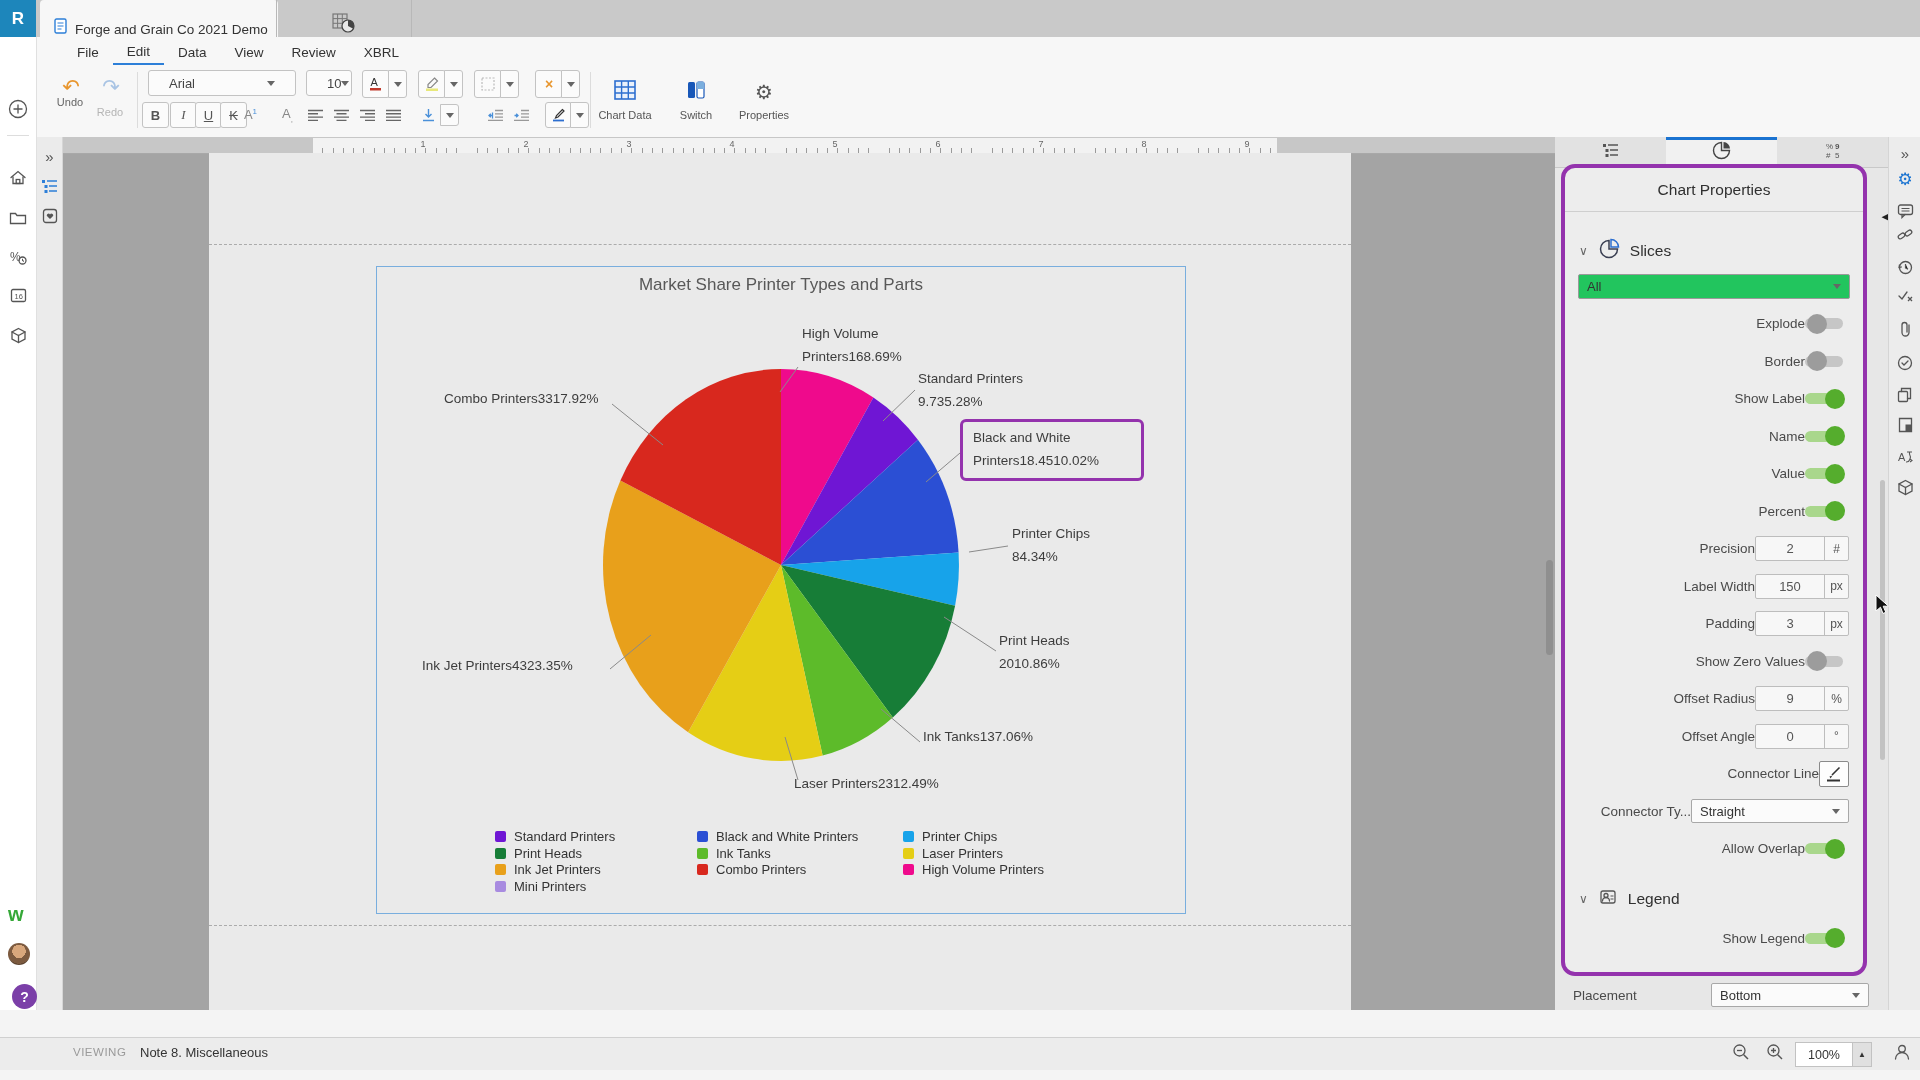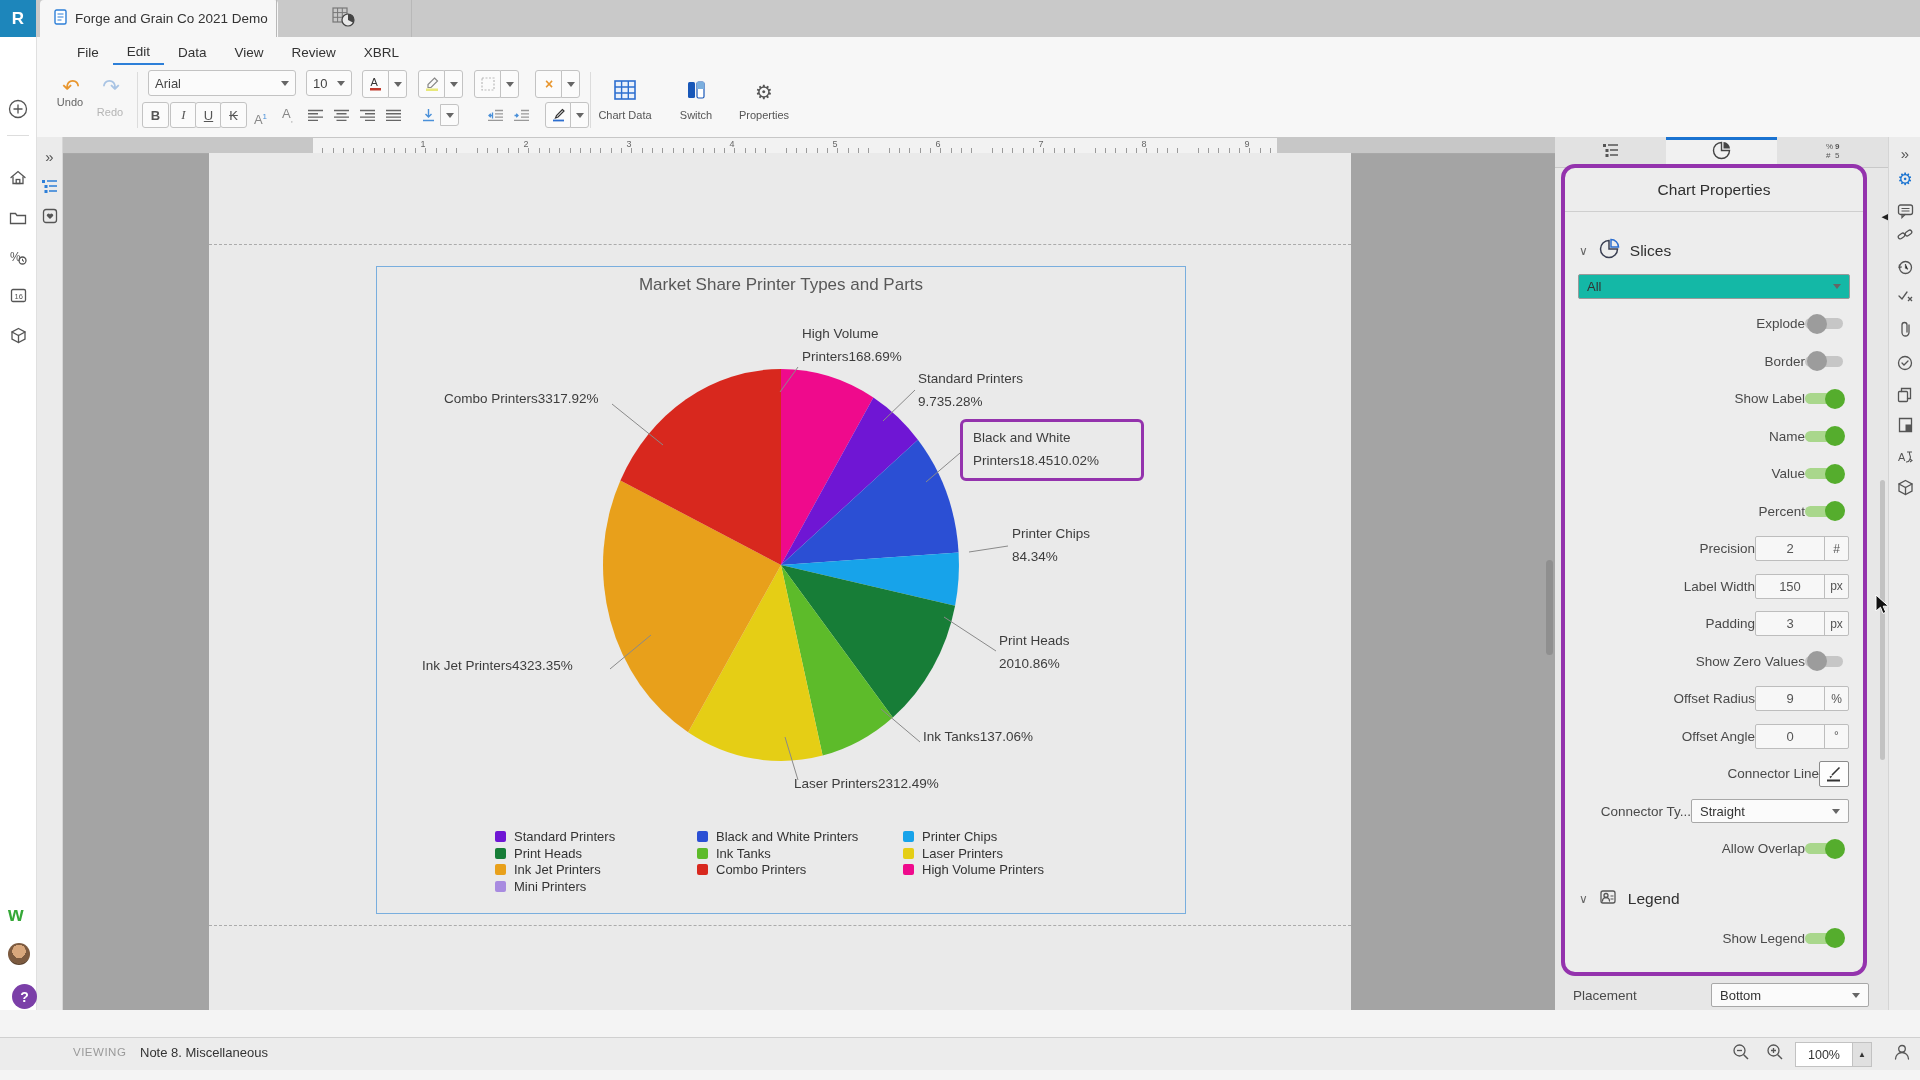--- a/index.html
+++ b/index.html
@@ -4,33 +4,33 @@
 <style>
   html,body{margin:0;padding:0;background:#d0d0d0;}
   #app{position:relative;width:1920px;height:1080px;overflow:hidden;
        font-family:"Liberation Sans","DejaVu Sans",sans-serif;
        background:#f4f4f4;-webkit-font-smoothing:antialiased;color:#333;}
   .abs{position:absolute;}
   
   #tabbar{left:0;top:0;width:1920px;height:37px;background:#c9c9c9;border-bottom:1px solid #b3b3b3;}
   #logo{left:0;top:0;width:36px;height:37px;background:#1d86bb;color:#fff;font-weight:bold;
         font-size:17px;display:flex;align-items:center;justify-content:center;}
-  .doctab{top:0;height:37px;display:flex;align-items:center;gap:8px;padding:0 14px;box-sizing:border-box;}
+  .doctab{top:0;height:37px;display:flex;align-items:flex-end;gap:8px;padding:0 14px;box-sizing:border-box;}
   #tab-active{left:40px;width:238px;background:#f7f7f7;border-radius:4px 4px 0 0;}
   #tab-active span{font-size:13.5px;color:#333;white-space:nowrap;}
   #tab2{left:276px;width:136px;border-left:1px solid #b8b8b8;border-right:1px solid #b8b8b8;justify-content:center;}
   
   #menubar{left:37px;top:37px;width:1880px;height:29px;background:#f7f7f7;display:flex;align-items:center;padding-left:26px;}
   .menu-item{font-size:13.5px;color:#333;padding:5px 14px 4px;position:relative;cursor:default;}
   .menu-item.active{border-bottom:2px solid #2d7fd8;}
   
   #toolbar{left:37px;top:66px;width:1883px;height:71px;background:#f7f7f7;border-bottom:1px solid #d8d8d8;}
   .tbtn{position:absolute;display:flex;align-items:center;justify-content:center;border:1px solid transparent;border-radius:3px;color:#444;}
   .boxed{border:1px solid #c3c3c3;background:#fbfbfb;}
-  .tsel{position:absolute;border:1px solid #c3c3c3;background:#fbfbfb;border-radius:3px;display:flex;align-items:center;font-size:13px;color:#444;padding:0 6px;box-sizing:border-box;}
+  .tsel{position:absolute;border:1px solid #c3c3c3;background:#fbfbfb;border-radius:3px;display:flex;align-items:center;font-size:13px;color:#444;padding:0 20px;box-sizing:border-box;}
   .caret{width:0;height:0;border-left:4px solid transparent;border-right:4px solid transparent;border-top:5px solid #666;margin-left:auto;}
   .caret-btn{position:absolute;border:1px solid #c3c3c3;background:#fbfbfb;border-radius:0 3px 3px 0;display:flex;align-items:center;justify-content:center;}
   .tlabel{position:absolute;font-size:11px;color:#666;white-space:nowrap;transform:translateX(-50%);}
   .bigbtn{position:absolute;width:56px;height:56px;top:6px;display:flex;flex-direction:column;align-items:center;justify-content:center;gap:5px;border-radius:3px;}
   .bigbtn .blab{font-size:11px;color:#555;white-space:nowrap;}
   .vsep{position:absolute;width:1px;background:#dcdcdc;top:6px;height:56px;}
   .fmt{font-size:13px;color:#555;}
   
   #sidebar{left:0;top:37px;width:36px;height:973px;background:#ffffff;border-right:1px solid #e0e0e0;}
   .side-ic{position:absolute;left:0;width:36px;height:24px;display:flex;align-items:center;justify-content:center;color:#5a5a5a;}
@@ -58,21 +58,21 @@
   #panel-tabs{position:absolute;left:0;top:0;width:333px;height:30px;background:#e2e2e2;border-bottom:1px solid #c8c8c8;display:flex;}
   .ptab{width:111px;height:30px;display:flex;align-items:center;justify-content:center;position:relative;}
   .ptab.active{background:#f1f1f1;}
   .ptab.active::before{content:"";position:absolute;left:0;top:0;width:100%;height:3px;background:#1a73d1;}
   #purple-box{position:absolute;left:6px;top:27px;width:306px;height:812px;border:4px solid #9433ad;border-radius:14px;
      background:#ededed;box-sizing:border-box;overflow:hidden;}
   #pp-title{text-align:center;font-size:15.5px;color:#303030;padding:13px 0 12px;}
   #pp-div{border-top:1px solid #cfcfcf;}
   .sec-head{display:flex;align-items:center;gap:10px;margin:26px 14px 10px;font-size:15.5px;color:#303030;}
   .sec-chev{color:#666;font-size:12px;}
-  .wide-select{margin:0 13px;height:23px;border:1px solid #9a9a9a;background:#14b8a6;border-radius:2px;
+  .wide-select{margin:0 13px;height:23px;border:1px solid #9a9a9a;background:#22c55e;border-radius:2px;
      display:flex;align-items:center;font-size:13px;color:#333;padding:0 8px;}
   #pp-rows{margin:6px 14px 0 18px;}
   .prop-row{height:37.5px;display:flex;align-items:center;justify-content:flex-end;}
   .prop-row .plab{font-size:13.5px;color:#4a4a4a;}
   .toggle{width:38px;height:11px;border-radius:6px;position:relative;margin-right:6px;}
   .toggle .knob{width:20px;height:20px;border-radius:50%;position:absolute;top:-4.5px;}
   .toggle.on{background:#a9d78c;} .toggle.on .knob{background:#55ad2d;right:-2px;}
   .toggle.off{background:#c6c6c6;} .toggle.off .knob{background:#9c9c9c;left:2px;}
   .num-input{width:94px;height:25px;border:1px solid #bdbdbd;background:#f7f7f7;border-radius:2px;display:flex;box-sizing:border-box;}
   .num-input .val{width:68px;display:flex;align-items:center;justify-content:center;font-size:13px;color:#555;}
@@ -202,21 +202,21 @@
       </div>
       <div class="tbtn boxed" style="left: 133px; top: 36px; width: 25px; height: 24px;">
         <i class="fmt" style="font-family:'Liberation Serif',serif">I</i>
       </div>
       <div class="tbtn boxed" style="left: 158px; top: 36px; width: 25px; height: 24px;">
         <u class="fmt">U</u>
       </div>
       <div class="tbtn boxed" style="left: 183px; top: 36px; width: 25px; height: 24px;">
         <span class="fmt" style="text-decoration:line-through">K</span>
       </div>
-      <div class="tbtn" style="left: 210px; top: 36px; width: 25px; height: 24px; align-items: flex-end;">
+      <div class="tbtn" style="left: 200px; top: 36px; width: 25px; height: 24px;">
         <span class="fmt" style="color:#888">A<sup style="font-size:8px;color:#4a90d9">1</sup></span>
       </div>
       <div class="tbtn" style="left: 237px; top: 36px; width: 25px; height: 24px;">
         <span class="fmt" style="color:#888">A<sub style="font-size:8px">,</sub></span>
       </div>
       <div class="tbtn" style="left: 265px; top: 36px; width: 25px; height: 24px;">
         <svg width="17" height="13">
           <path d="M1 1.5h15M1 4.8h10M1 8.1h15M1 11.4h10" stroke="#666" stroke-width="1.4"></path>
         </svg>
       </div>

